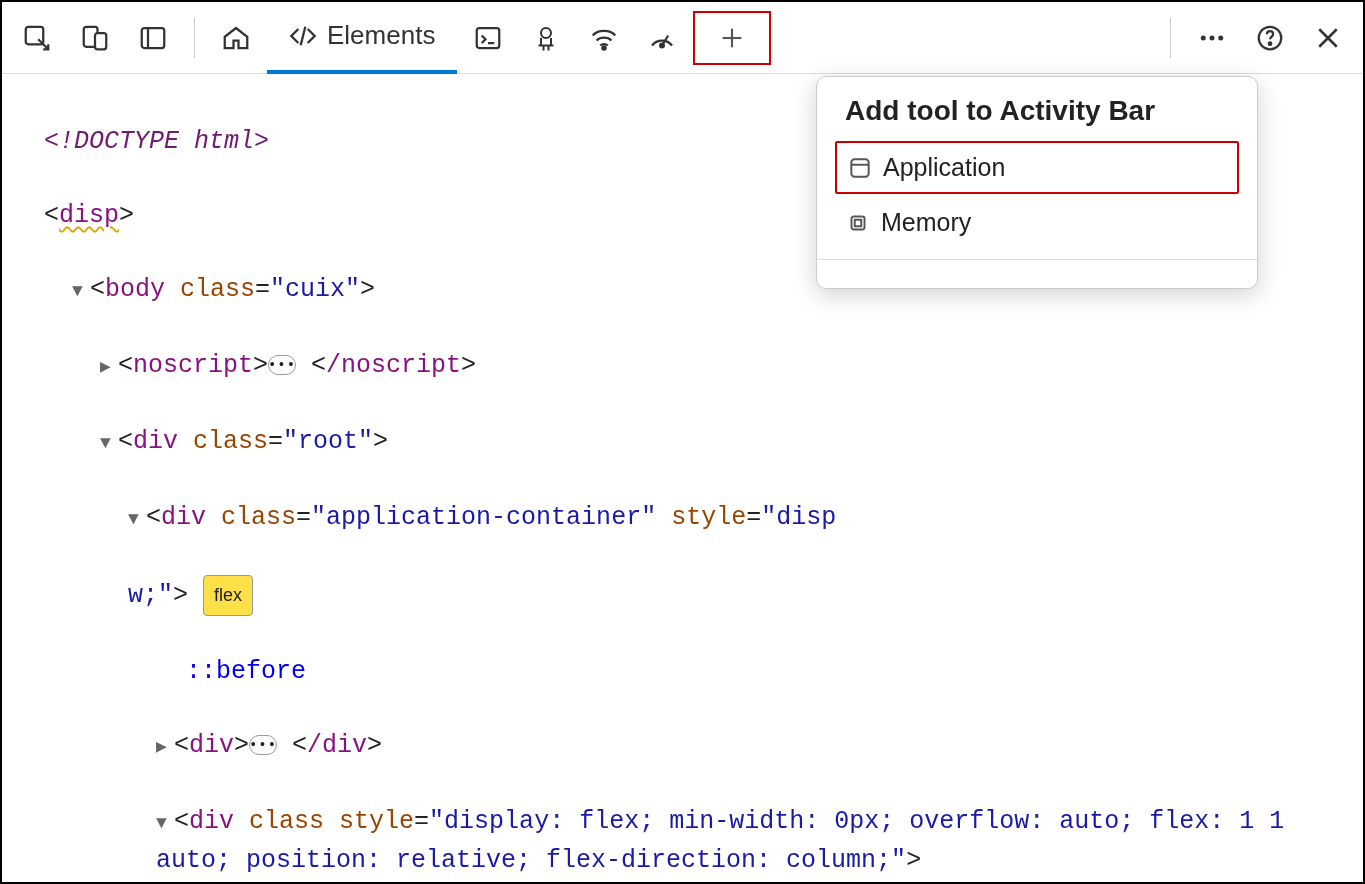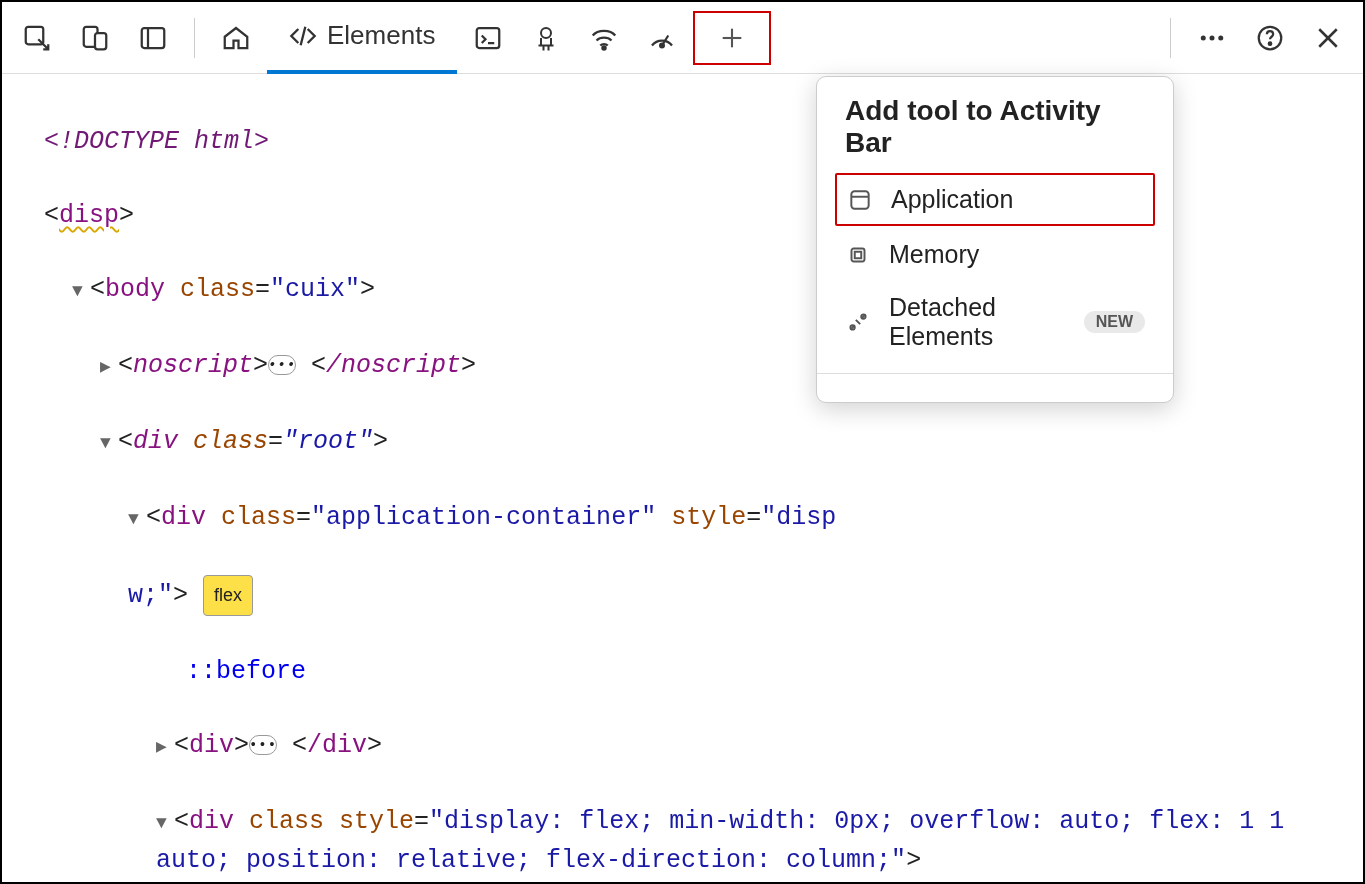--- a/index.html
+++ b/index.html
@@ -97,44 +97,44 @@
     vertical-align: middle;
   }
   .arrow { display: inline-block; width: 18px; font-size: 18px; color: #666; }
   .wavy {
     text-decoration: underline wavy #d9a700;
     text-decoration-thickness: 2px;
     text-underline-offset: 4px;
   }
   .line { padding-left: 0; }
   .pl1 { padding-left: 28px; }
-  .pl2 { padding-left: 56px; font-style: italic; }
+  .pl2 { padding-left: 56px; }
   .pl3 { padding-left: 84px; }
   .pl4 { padding-left: 112px; }
   .popup {
     position: absolute;
     top: 76px;
     left: 816px;
-    width: 358px;
+    width: 442px;
     background: #fff;
     border: 1px solid #ccc;
     border-radius: 10px;
     box-shadow: 0 6px 24px rgba(0,0,0,0.18);
     padding: 18px 0;
   }
   .popup-title {
     font-size: 28px;
     font-weight: 700;
     padding: 0 28px 12px 28px;
     color: #222;
   }
   .popup-item {
     display: flex;
     align-items: center;
-    gap: 18px;
+    gap: 10px;
     padding: 12px 28px;
     font-size: 25px;
     color: #222;
     cursor: pointer;
   }
   .popup-item.highlighted {
     border: 2px solid #cc0000;
     margin: 2px 18px;
     padding: 10px 10px;
     border-radius: 2px;
@@ -281,23 +281,14 @@
       </svg>
     <span>Application</span>
   </div>
   <div class="popup-item">
     <svg viewBox="0 0 24 24" fill="none" stroke="#555" stroke-width="1.8">
         <rect x="6" y="6" width="12" height="12" rx="2"></rect>
         <rect x="9" y="9" width="6" height="6"></rect>
       </svg>
     <span>Memory</span>
   </div>
-  <div class="popup-item">
-    <svg viewBox="0 0 24 24" fill="none" stroke="#555" stroke-width="1.8">
-        <path d="M9 15 L5 19 M10 10 L14 14 M15 9 L19 5"></path>
-        <circle cx="7" cy="17" r="2"></circle>
-        <circle cx="17" cy="7" r="2"></circle>
-      </svg>
-    <span>Detached Elements</span>
-    <span class="new-badge">NEW</span>
-  </div>
   <div class="popup-sep"></div>
 </div>
 
 </body></html>

